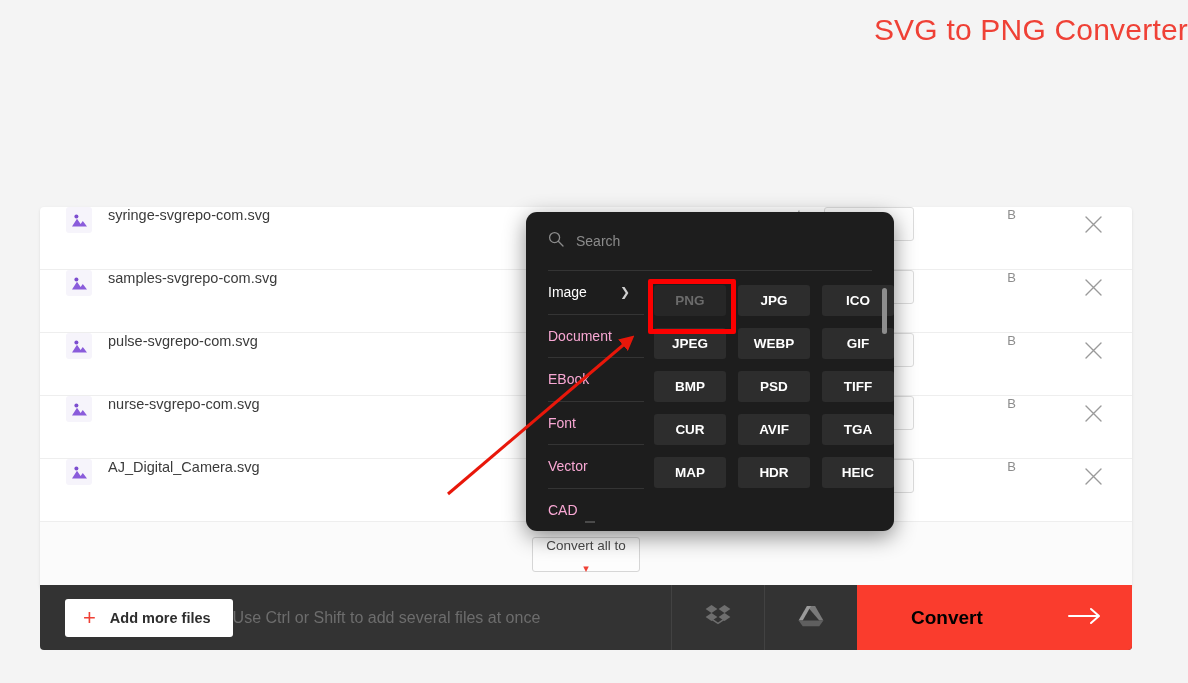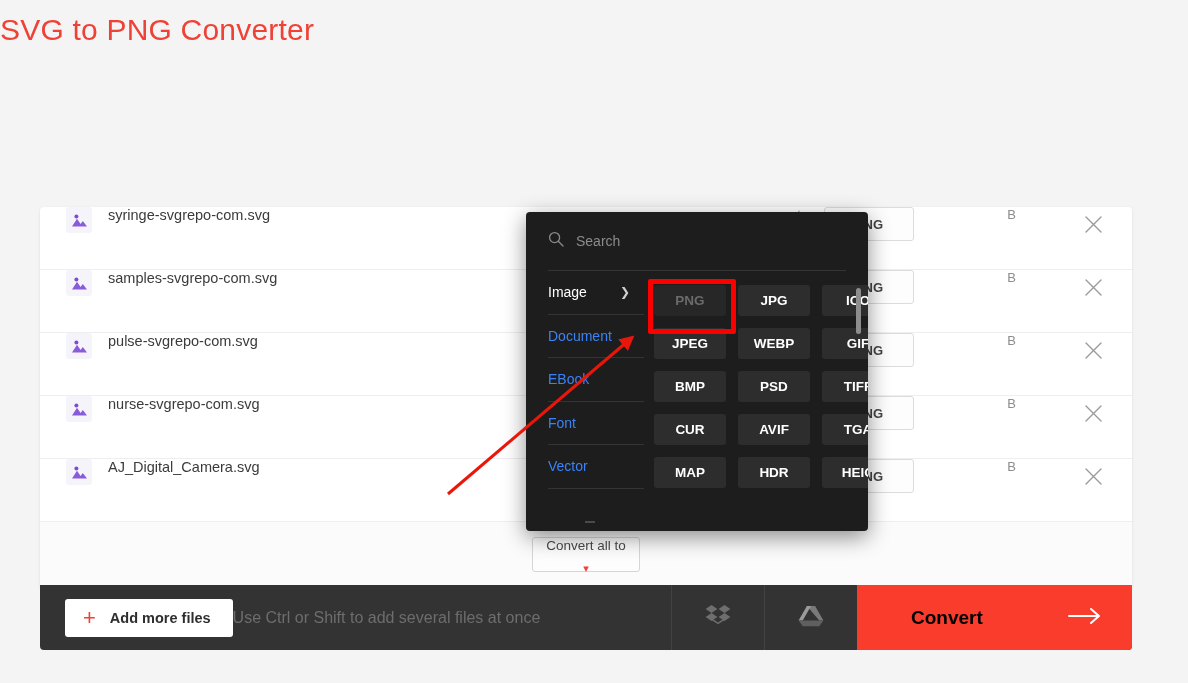--- a/index.html
+++ b/index.html
@@ -11,21 +11,21 @@
     height: 683px;
     overflow: hidden;
     background: #f4f4f4;
     font-family: "Liberation Sans", sans-serif;
     position: relative;
   }
 
   
   .page-header {
     padding-top: 8px;
-    text-align: left;
+    text-align: right;
   }
   .page-title {
     margin: 0;
     font-size: 30px;
     font-weight: 400;
     color: #ef4136;
     letter-spacing: 0.2px;
     line-height: 44px;
   }
   .page-subtitle {
@@ -213,24 +213,24 @@
     font-size: 19px;
     font-weight: bold;
     color: #000000;
   }
 
   
   .format-panel {
     position: absolute;
     left: 526px;
     top: 212px;
-    width: 342px;
+    width: 368px;
     height: 319px;
     background: #1d1d1d;
-    border-radius: 4px;
+    border-radius: 11px;
     box-shadow: 0 6px 22px rgba(0,0,0,0.45);
     overflow: hidden;
     z-index: 20;
   }
   .panel-search {
     display: flex;
     align-items: center;
     gap: 12px;
     height: 58px;
     margin: 0 22px;
@@ -250,21 +250,21 @@
     padding: 0 0 0 22px;
     box-sizing: border-box;
   }
   .category-item {
     display: flex;
     align-items: center;
     justify-content: space-between;
     height: 43.5px;
     padding-right: 14px;
     font-size: 14px;
-    color: #3b82f6;
+    color: #f9a8d4;
     border-bottom: 1px solid #343434;
     box-sizing: border-box;
   }
   .category-item.active {
     color: #ffffff;
   }
   .cat-chev {
     font-size: 12px;
     color: #cfcfcf;
   }
@@ -511,20 +511,23 @@
         </div>
         <div class="category-item">
           <span>EBook</span>
         </div>
         <div class="category-item">
           <span>Font</span>
         </div>
         <div class="category-item">
           <span>Vector</span>
         </div>
+        <div class="category-item">
+          <span>CAD</span>
+        </div>
       </div>
     <div class="formats-col" id="formats-col">
         <div class="format-btn disabled">PNG</div>
         <div class="format-btn">JPG</div>
         <div class="format-btn">ICO</div>
         <div class="format-btn">JPEG</div>
         <div class="format-btn">WEBP</div>
         <div class="format-btn">GIF</div>
         <div class="format-btn">BMP</div>
         <div class="format-btn">PSD</div>

